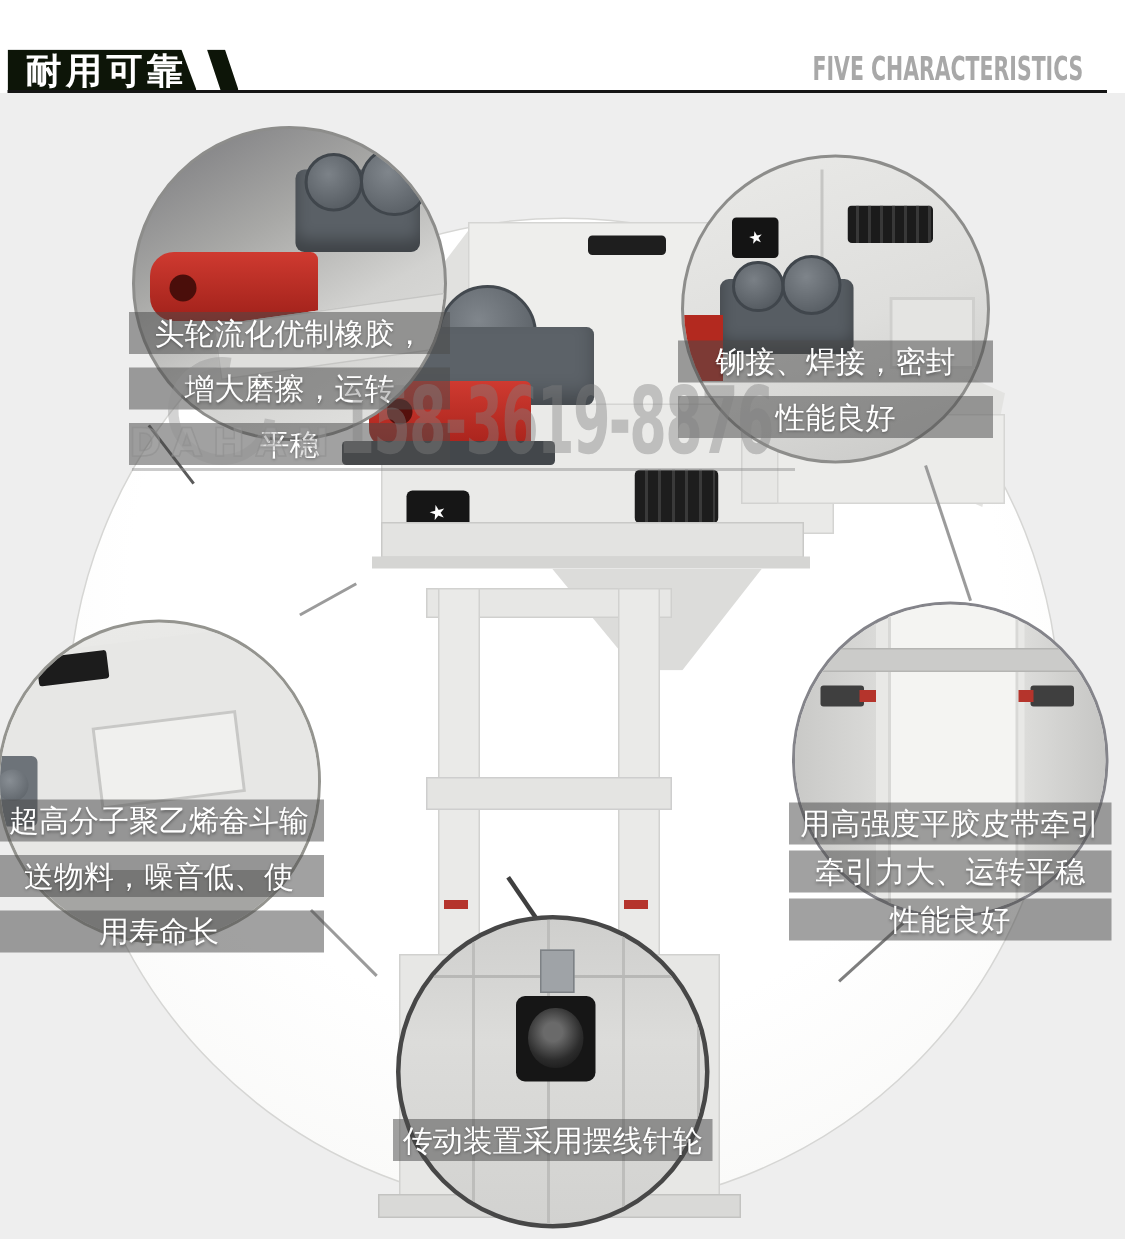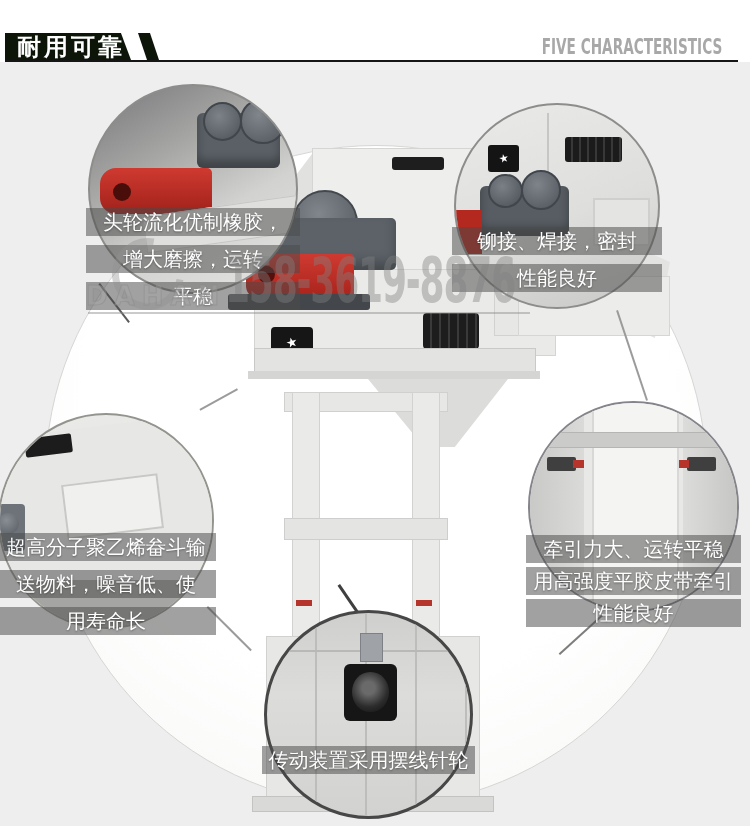--- a/index.html
+++ b/index.html
@@ -255,22 +255,22 @@
       <div class="pp p4-left"></div>
       <div class="pp p4-right"></div>
       <div class="pp p4-center"></div>
       <div class="pp p4-rail"></div>
       <div class="pp p4-clampL"></div>
       <div class="pp p4-pinL"></div>
       <div class="pp p4-clampR"></div>
       <div class="pp p4-pinR"></div>
     </div>
     <div class="caption">
+      <span class="cap-line">用高强度平胶皮带牵引</span>
       <span class="cap-line">牵引力大、运转平稳</span>
-      <span class="cap-line">用高强度平胶皮带牵引</span>
       <span class="cap-line">性能良好</span>
     </div>
   </div>
 
   <div class="callout c5">
     <div class="photo">
       <div class="pp p5-seams"></div>
       <div class="pp p5-hseam"></div>
       <div class="pp p5-bracket"></div>
       <div class="pp p5-flange"></div>

